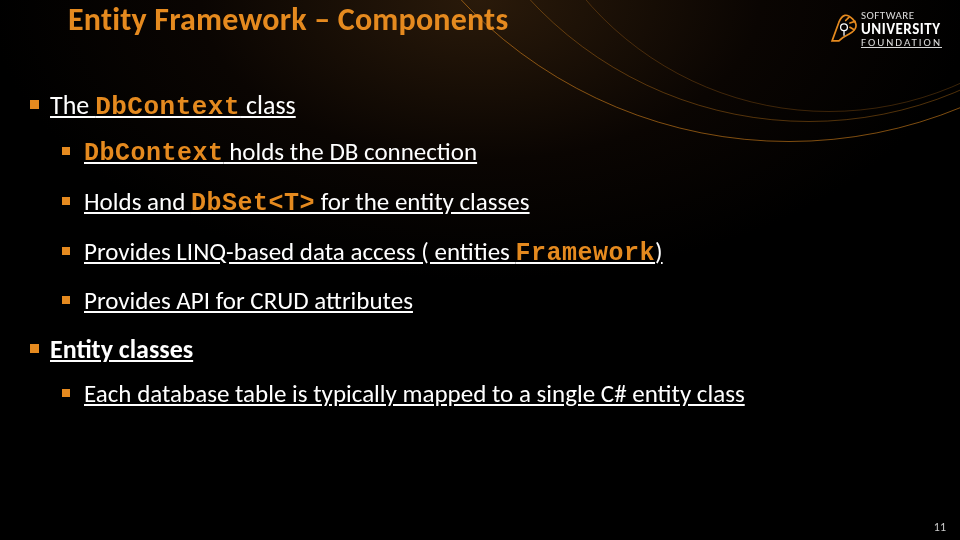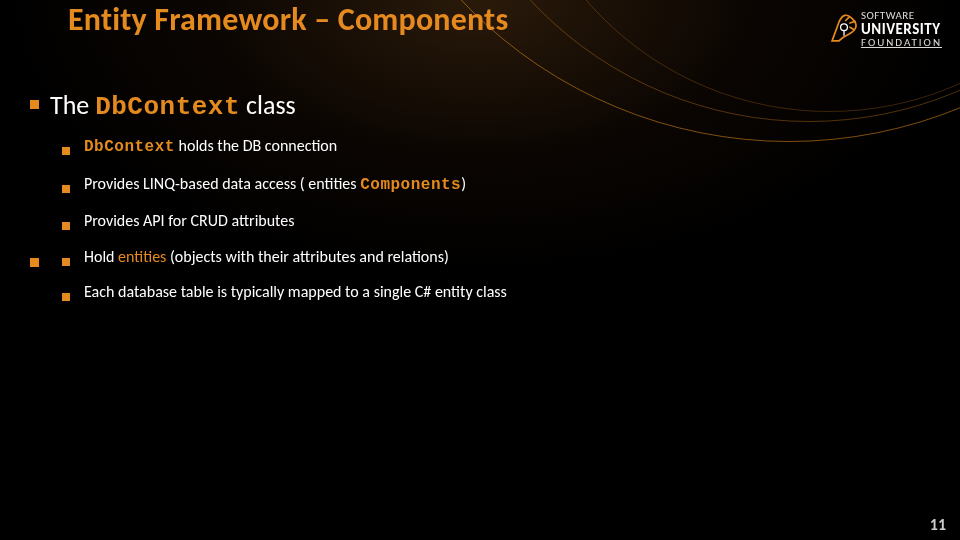--- a/index.html
+++ b/index.html
@@ -59,20 +59,21 @@
   }
   .logo-text .l1 { font-weight: 300; opacity: 0.85; font-size:11px;}
   .logo-text .l2 { font-weight: 700; font-size:15px;}
   .logo-text .l3 { font-weight: 300; opacity: 0.85; font-size:11px; letter-spacing:2px;text-decoration:underline;}
 
   .content {
     position: absolute;
     top: 88px;
     left: 28px;
     right: 42px;
+    text-decoration: underline;
   }
   ul.lvl1, ul.lvl2 {
     list-style: none;
     margin: 0;
     padding: 0;
   }
   ul.lvl1 > li {
     font-size: 26px;
     line-height: 1.35;
     margin-bottom: 8px;
@@ -87,21 +88,21 @@
     top: 12px;
     width: 9px;
     height: 9px;
     background: #e58a1f;
   }
   ul.lvl2 {
     margin-top: 10px;
     margin-bottom: 6px;
   }
   ul.lvl2 > li {
-    font-size: 16px;
+    font-size: 25px;
     line-height: 1.35;
     margin-bottom: 14px;
     padding-left: 22px;
     position: relative;
     color: #fff;
     margin-left: 12px;
   }
   ul.lvl2 > li::before {
     content: "";
     position: absolute;
@@ -117,23 +118,22 @@
     font-weight: 700;
     letter-spacing: 0.5px;
   }
   .bold { font-weight: 700; }
   .accent { color: #e58a1f; }
 
   .pagenum {
     position: absolute;
     bottom: 6px;
     right: 14px;
-    font-size: 16px;
+    font-size: 12px;
     color: #ccc;
-    font-weight: bold;
   }
 </style>
 </head>
 <body>
 
 <div class="slide">
   <div class="arc arc1"></div>
   <div class="arc arc2"></div>
   <div class="arc arc3"></div>
 
@@ -152,27 +152,28 @@
       <div class="l3">FOUNDATION</div>
     </div>
   </div>
 
   <div class="content">
     <ul class="lvl1">
       <li>
         <span>The </span><span class="mono">DbContext</span><span> class</span>
         <ul class="lvl2">
           <li><span class="mono">DbContext</span><span> holds the DB connection</span></li>
-          <li><span>Provides LINQ-based data access ( entities </span><span class="mono">Components</span><span>)</span></li>
+          <li><span>Holds and </span><span class="mono">DbSet&lt;T&gt;</span><span> for the entity classes</span></li>
+          <li><span>Provides LINQ-based data access ( entities </span><span class="mono">Framework</span><span>)</span></li>
           <li><span>Provides API for CRUD attributes</span></li>
         </ul>
       </li>
       <li>
+        <span class="bold">Entity classes</span>
         <ul class="lvl2">
-          <li><span>Hold </span><span class="accent">entities</span><span> (objects with their attributes and relations)</span></li>
           <li><span>Each database table is typically mapped to a single C# entity class</span></li>
         </ul>
       </li>
     </ul>
   </div>
 
   <div class="pagenum">11</div>
 </div>
 
 </body></html>

